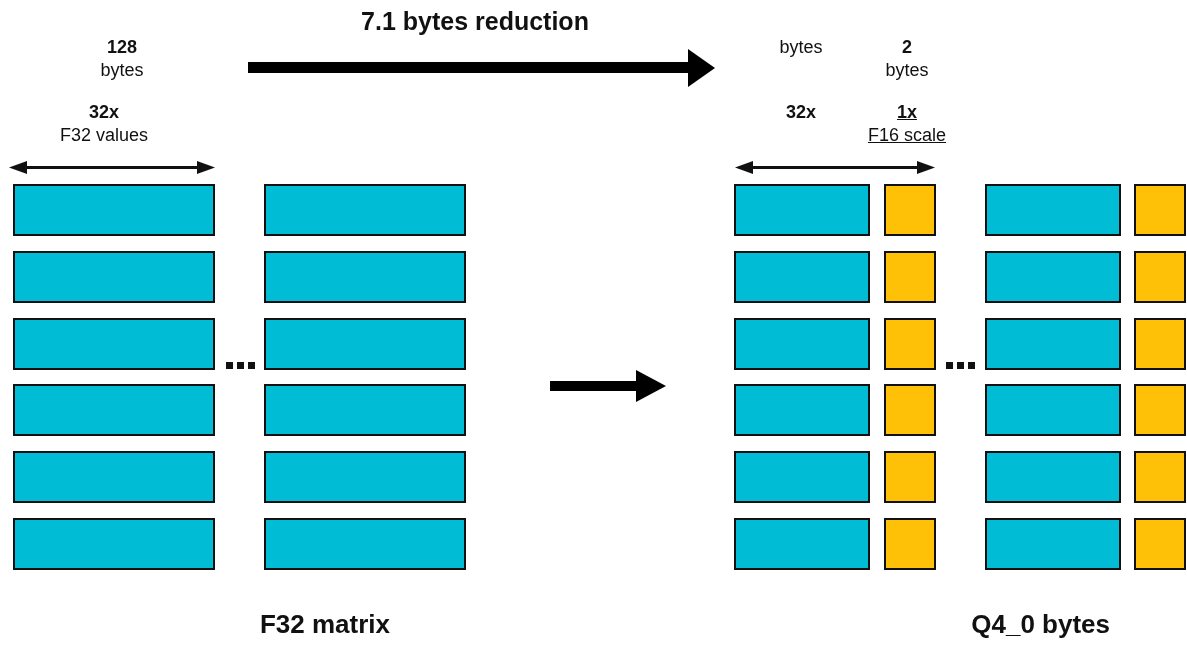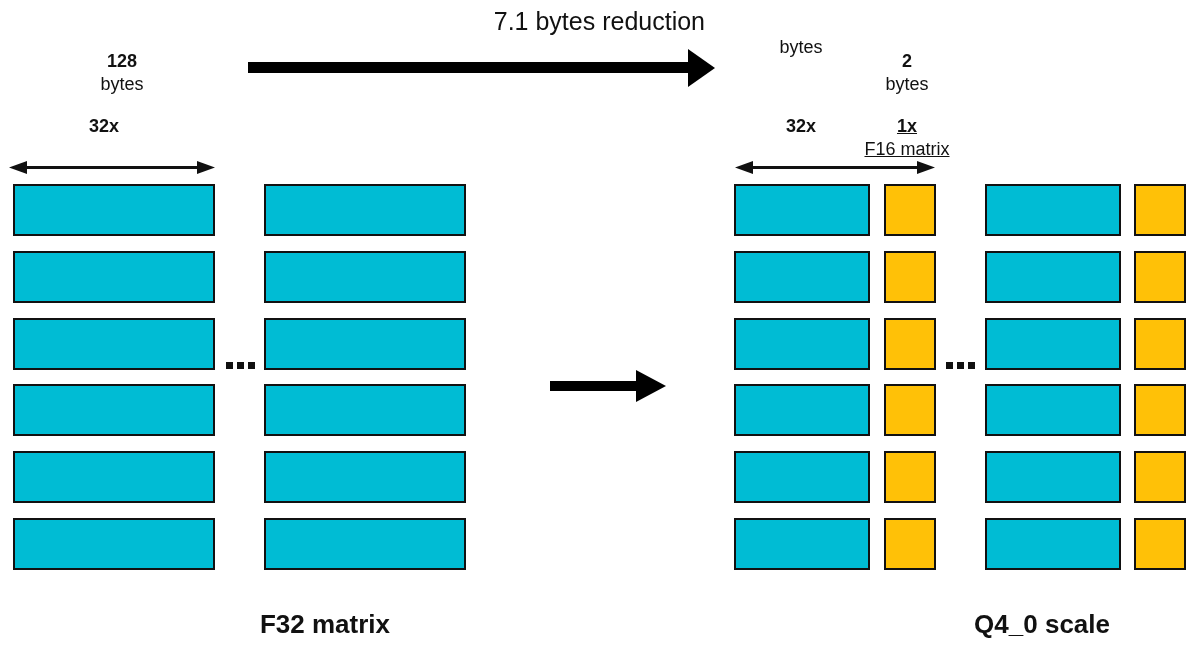--- a/index.html
+++ b/index.html
@@ -15,39 +15,39 @@
   }
 
   
   .label-stack {
     position: absolute;
     text-align: center;
     font-size: 18px;
     line-height: 23px;
     color: #111;
   }
-  .label-stack .num { font-weight: 700; margin-top: 14px; }
+  .label-stack .num { font-weight: 700; }
 
   
   .arrow-shaft { position: absolute; background: #000; }
   .arrow-head {
     position: absolute;
     width: 0; height: 0;
     border-style: solid;
     border-color: transparent;
     border-left-color: #000;
   }
 
   
   .top-title {
     position: absolute;
     left: 245px; top: 7px; width: 460px;
-    text-align: right;
+    text-align: center;
     font-size: 25px;
-    font-weight: 400;
+    font-weight: 700;
     letter-spacing: 0px;
   }
 
   
   .block {
     position: absolute;
     border: 2px solid #111;
   }
 
   
@@ -74,41 +74,42 @@
   <div class="top-title">7.1 bytes reduction</div>
   <div class="arrow-shaft" style="left:248px; top:62px; width:440px; height:11px;"></div>
   <div class="arrow-head" style="left:688px; top:49px; border-top-width:19px; border-bottom-width:19px; border-left-width:27px;"></div>
 
   <div class="label-stack" style="left:22px; top:36px; width:200px;">
     <div class="num">128</div>
     <div>bytes</div>
   </div>
   <div class="label-stack" style="left:4px; top:101px; width:200px;">
     <div class="num">32x</div>
+    <div>F32 values</div>
   </div>
 
   <svg class="dbl-arrow" style="left:8px; top:160px;" width="208" height="15" viewBox="0 0 208 15">
     <line x1="16" y1="7.5" x2="192" y2="7.5" stroke="#111" stroke-width="3"></line>
     <polygon points="1,7.5 19,1 19,14" fill="#111"></polygon>
     <polygon points="207,7.5 189,1 189,14" fill="#111"></polygon>
   </svg>
 
   <div class="label-stack" style="left:733px; top:36px; width:136px;">
     <div>bytes</div>
   </div>
   <div class="label-stack" style="left:839px; top:36px; width:136px;">
     <div class="num">2</div>
     <div>bytes</div>
   </div>
   <div class="label-stack" style="left:733px; top:101px; width:136px;">
     <div class="num">32x</div>
   </div>
   <div class="label-stack" style="left:839px; top:101px; width:136px;text-decoration:underline;">
     <div class="num">1x</div>
-    <div>F16 matrix</div>
+    <div>F16 scale</div>
   </div>
 
   <svg class="dbl-arrow" style="left:734px; top:160px;" width="202" height="15" viewBox="0 0 202 15">
     <line x1="16" y1="7.5" x2="186" y2="7.5" stroke="#111" stroke-width="3"></line>
     <polygon points="1,7.5 19,1 19,14" fill="#111"></polygon>
     <polygon points="201,7.5 183,1 183,14" fill="#111"></polygon>
   </svg>
 
   <div class="arrow-shaft" style="left:550px; top:381px; width:86px; height:10px;"></div>
   <div class="arrow-head" style="left:636px; top:370px; border-top-width:16px; border-bottom-width:16px; border-left-width:30px;"></div>
@@ -159,15 +160,15 @@
       <div class="dot"></div>
       <div class="dot"></div>
     </div>
   <div class="dots" id="dots-right" style="left:946px; top:362px;">
       <div class="dot"></div>
       <div class="dot"></div>
       <div class="dot"></div>
     </div>
 
   <div class="matrix-name" style="left:90px;">F32 matrix</div>
-  <div class="matrix-name" style="left:810px;">Q4_0 scale</div>
+  <div class="matrix-name" style="left:810px;">Q4_0 bytes</div>
 
 </div>
 
 </body></html>

